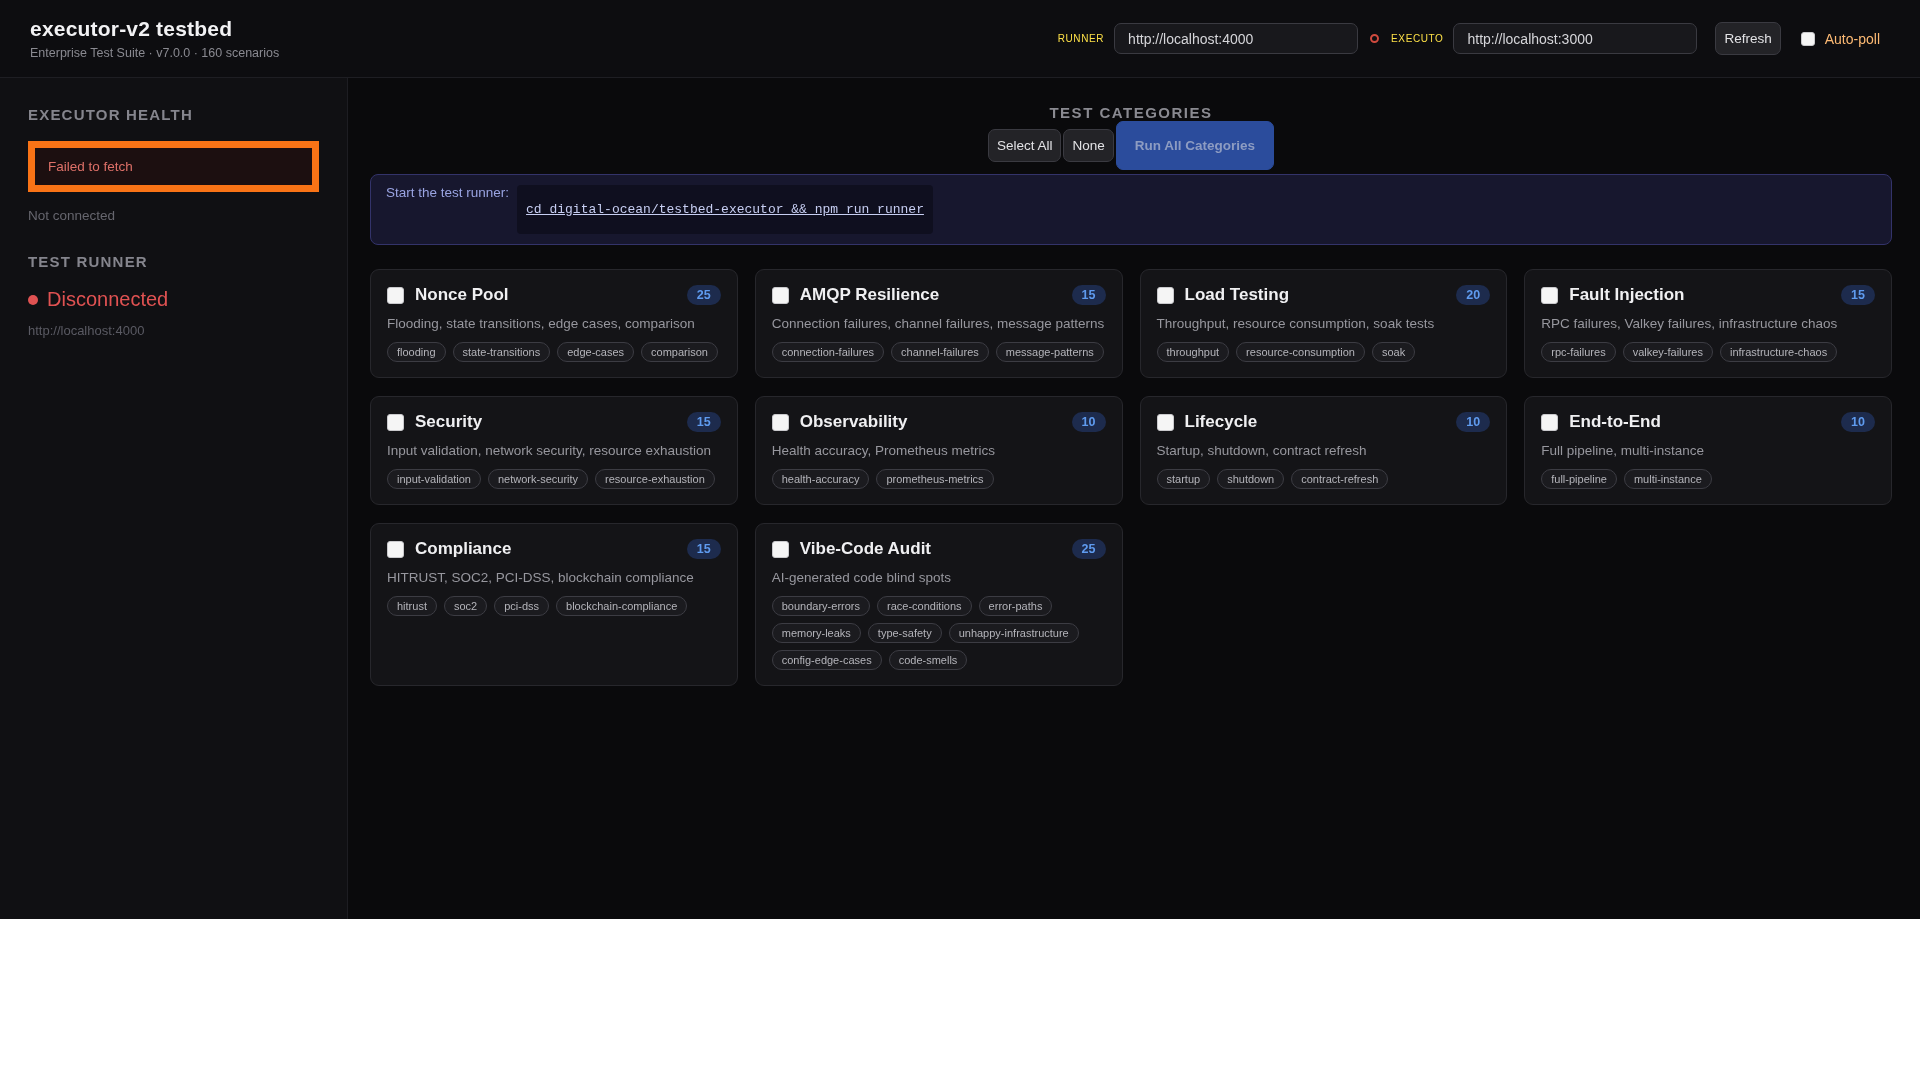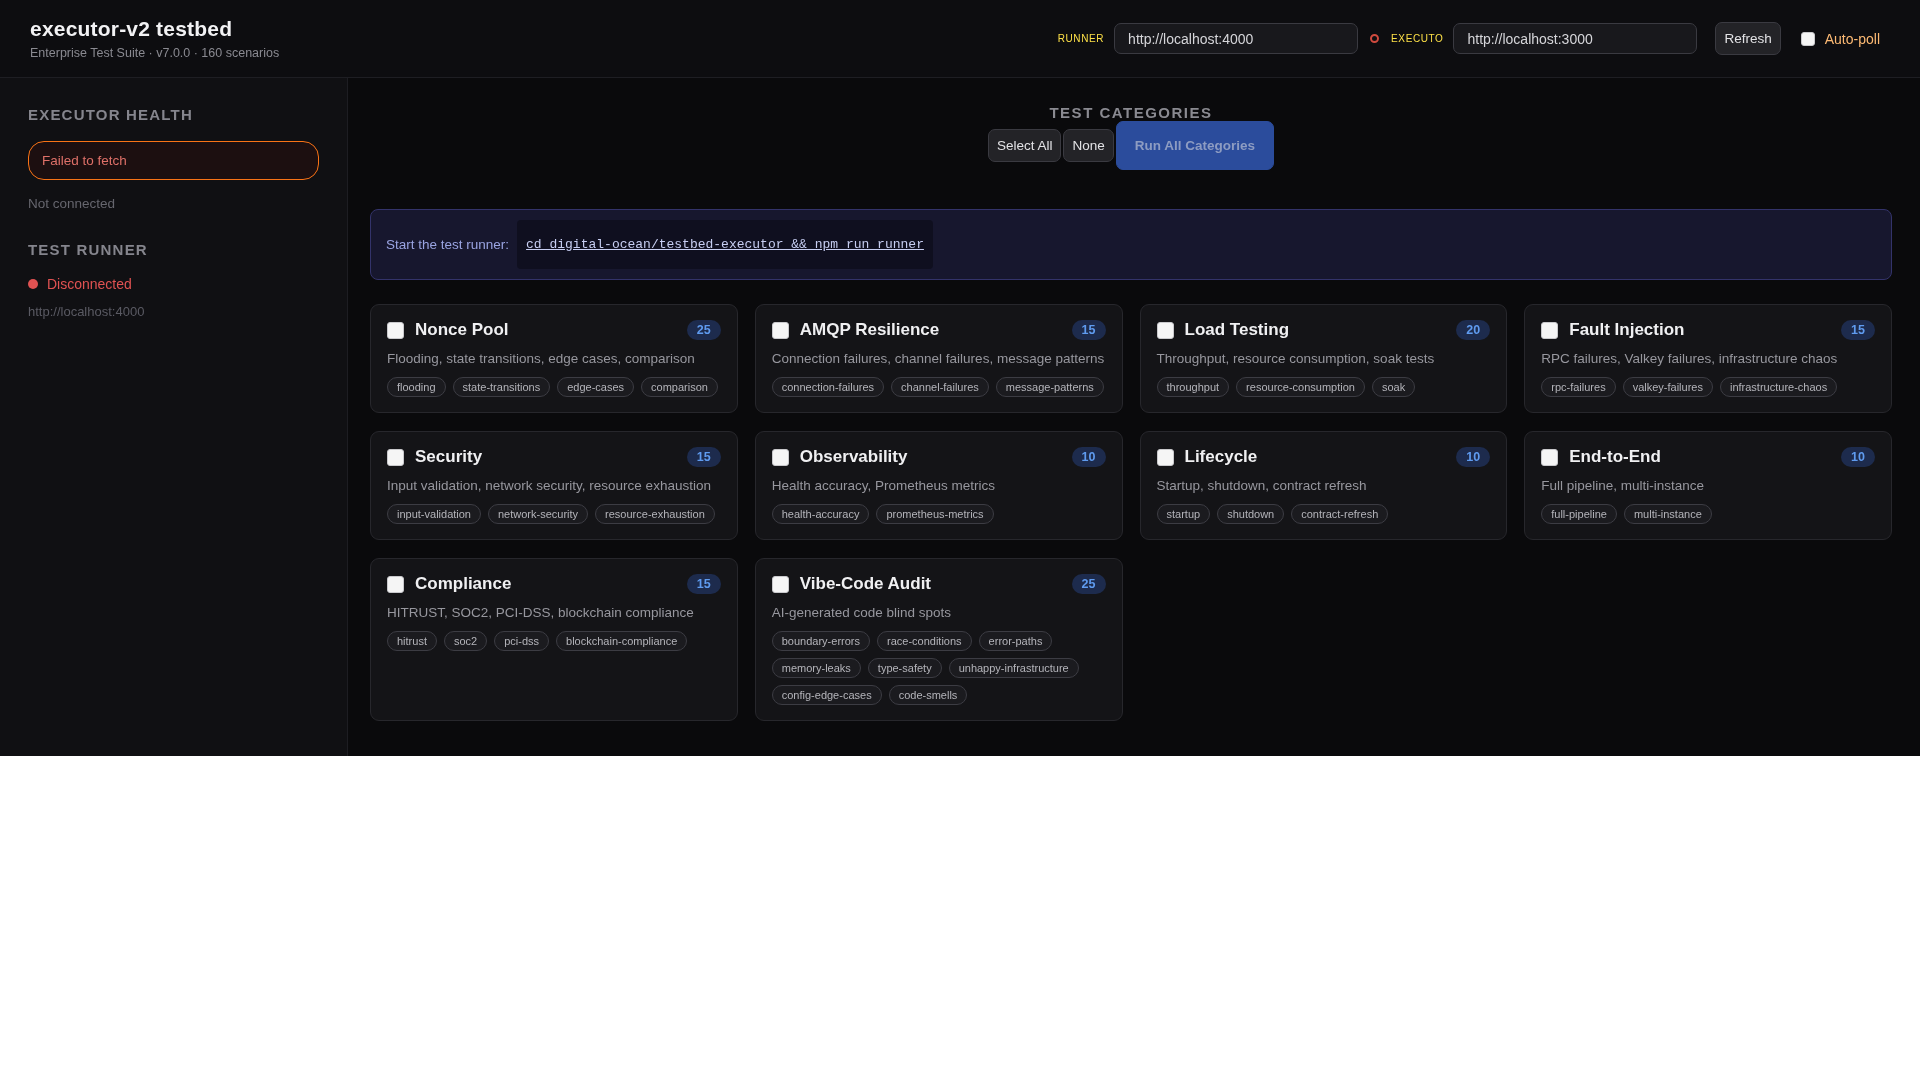--- a/index.html
+++ b/index.html
@@ -1,18 +1,18 @@
 <!DOCTYPE html>
 <html><head>
 <meta charset="utf-8">
 <style>
   * { box-sizing: border-box; margin: 0; padding: 0; }
   html, body { background: #ffffff; }
   body { font-family: "Liberation Sans", sans-serif; }
-  .app { width: 1920px; height: 756px; background: #0a0a0c; display: flex; flex-direction: column; overflow: hidden; }
+  .app { width: 1920px; height: 919px; background: #0a0a0c; display: flex; flex-direction: column; overflow: hidden; }
 
   
   .topbar { height: 78px; flex: 0 0 78px; background: #0d0d10; border-bottom: 1px solid #1e1e23;
             display: flex; align-items: center; justify-content: space-between; padding: 0 40px 0 30px; }
   .title-block .app-title { color: #f2f2f4; font-size: 21px; font-weight: bold; letter-spacing: 0.2px; }
   .title-block .app-subtitle { color: #8a8a91; font-size: 12.5px; margin-top: 5px; }
   .topbar-controls { display: flex; align-items: center; gap: 10px; }
   .field-label { color: #fde047; font-size: 10px; letter-spacing: 0.6px; white-space: nowrap; text-align: right; }
   .url-input { width: 244px; height: 31px; background: #18181c; border: 1px solid #3a3a41; border-radius: 7px;
                color: #d6d6da; font-size: 14px; font-family: "Liberation Sans", sans-serif; padding: 0 13px; outline: none; }
@@ -23,38 +23,38 @@
   .checkbox { display: inline-block; background: #f5f5f5; border: 1px solid #c9c9cc; border-radius: 3px; }
   .cb-sm { width: 14px; height: 14px; margin-left: 10px; }
   .autopoll-label { color: #fdba74; font-size: 14px; }
 
   
   .body-wrap { flex: 1; display: flex; min-height: 0; }
 
   
   .sidebar { width: 348px; flex: 0 0 348px; background: #101013; border-right: 1px solid #1d1d22; padding: 28px 28px; }
   .side-heading { color: #85858d; font-size: 15px; font-weight: bold; letter-spacing: 1.2px; }
-  .error-box { margin-top: 18px; background: #1c0f10; border: 1px solid #f97316; border-radius: 16px;
+  .error-box { margin-top: 18px; background: #1c0f10; border: 7px solid #f97316; border-radius: 0;
                padding: 11px 13px; color: #de7068; font-size: 13.5px; }
   .muted-line { color: #66666e; font-size: 13.5px; margin-top: 16px; }
   .side-heading.second { margin-top: 30px; }
   .status-row { display: flex; align-items: center; gap: 9px; margin-top: 18px; }
   .status-dot { width: 10px; height: 10px; border-radius: 50%; background: #e05252; }
-  .status-text { color: #e05252; font-size: 14px; }
+  .status-text { color: #e05252; font-size: 20px; }
   .side-url { color: #5a5a63; font-size: 13px; margin-top: 12px; }
 
   
   .main { flex: 1; padding: 26px 28px 0 22px; overflow: hidden; }
   .main-head { display: flex; align-items: center; justify-content: space-between; flex-direction: column; }
   .main-title { color: #8a8a91; font-size: 15px; font-weight: bold; letter-spacing: 1.5px; }
   .main-actions { display: flex; align-items: center; gap: 2px; }
   .btn-primary { background: #2b4c9c; border: 1px solid #2b4c9c; color: #8d9cc2; font-weight: bold; padding: 16px 18px; }
 
-  .banner { margin-top: 39px; background: #17172e; border: 1px solid #33336a; border-radius: 8px;
-            padding: 10px 15px; display: flex; align-items: center; gap: 8px; }
+  .banner { margin-top: 4px; background: #17172e; border: 1px solid #33336a; border-radius: 8px;
+            padding: 10px 15px; display: flex; gap: 8px; }
   .banner-text { color: #9aa4e2; font-size: 13.5px; }
   .banner-code { background: #0f0f1f; border-radius: 4px; padding: 17px 9px; color: #c7cef2;
                  font-family: "Liberation Mono", monospace; font-size: 13px; text-decoration: underline; }
 
   .grid { margin-top: 24px; display: grid; grid-template-columns: repeat(4, 1fr); gap: 18px 17px; }
   .card { background: #141417; border: 1px solid #27272c; border-radius: 9px; padding: 15px 16px; }
   .card-head { display: flex; align-items: center; gap: 11px; }
   .cb-card { width: 17px; height: 17px; flex: 0 0 17px; cursor: pointer; }
   .card-title { color: #f0f0f2; font-size: 17px; font-weight: bold; }
   .badge { margin-left: auto; background: #1d2b4d; color: #5f9bef; font-size: 12.5px; font-weight: bold;

